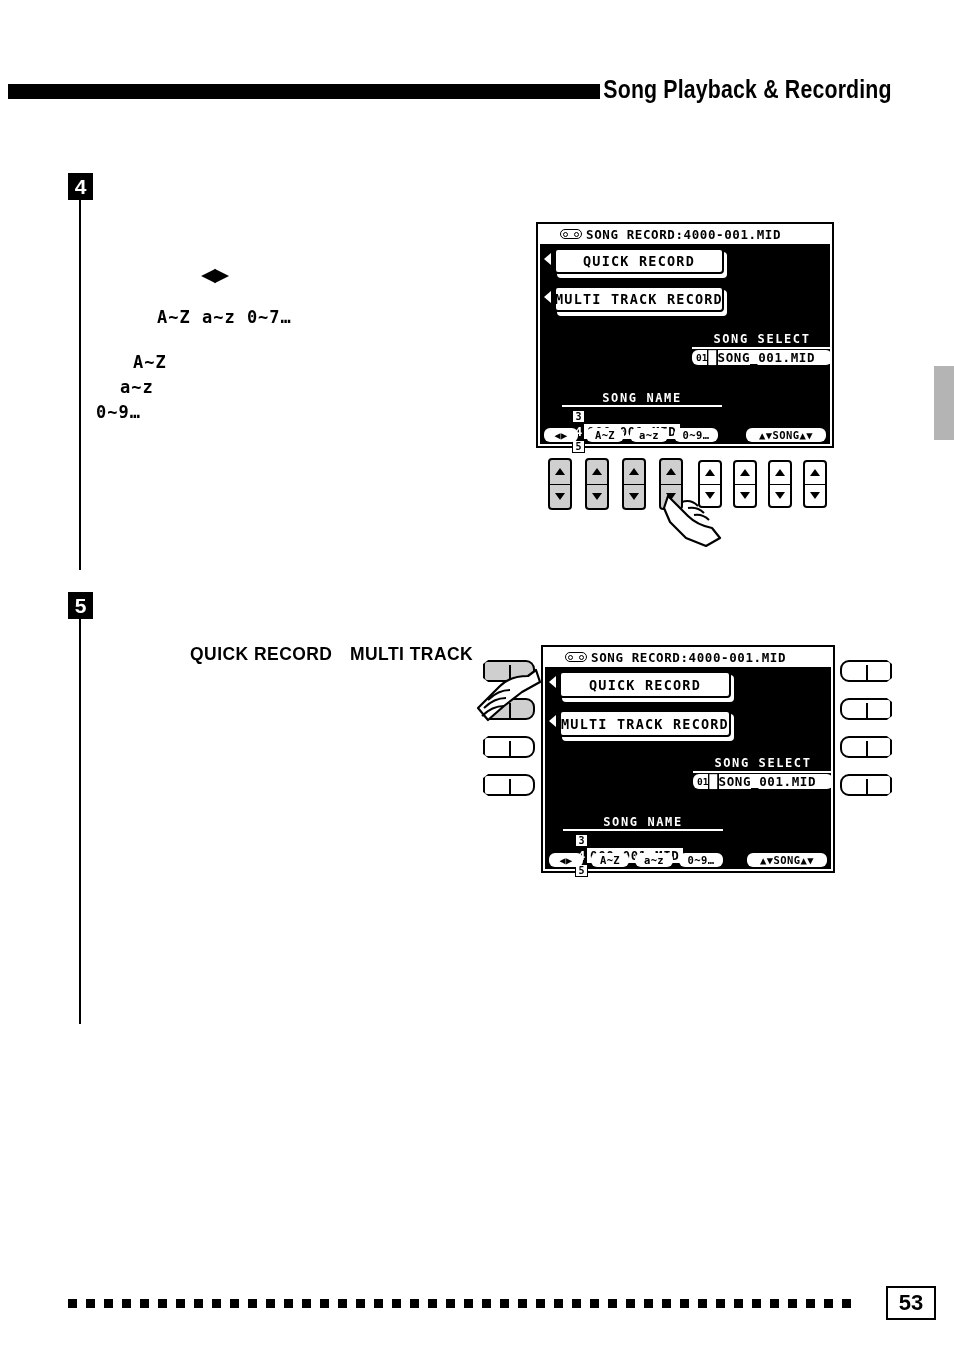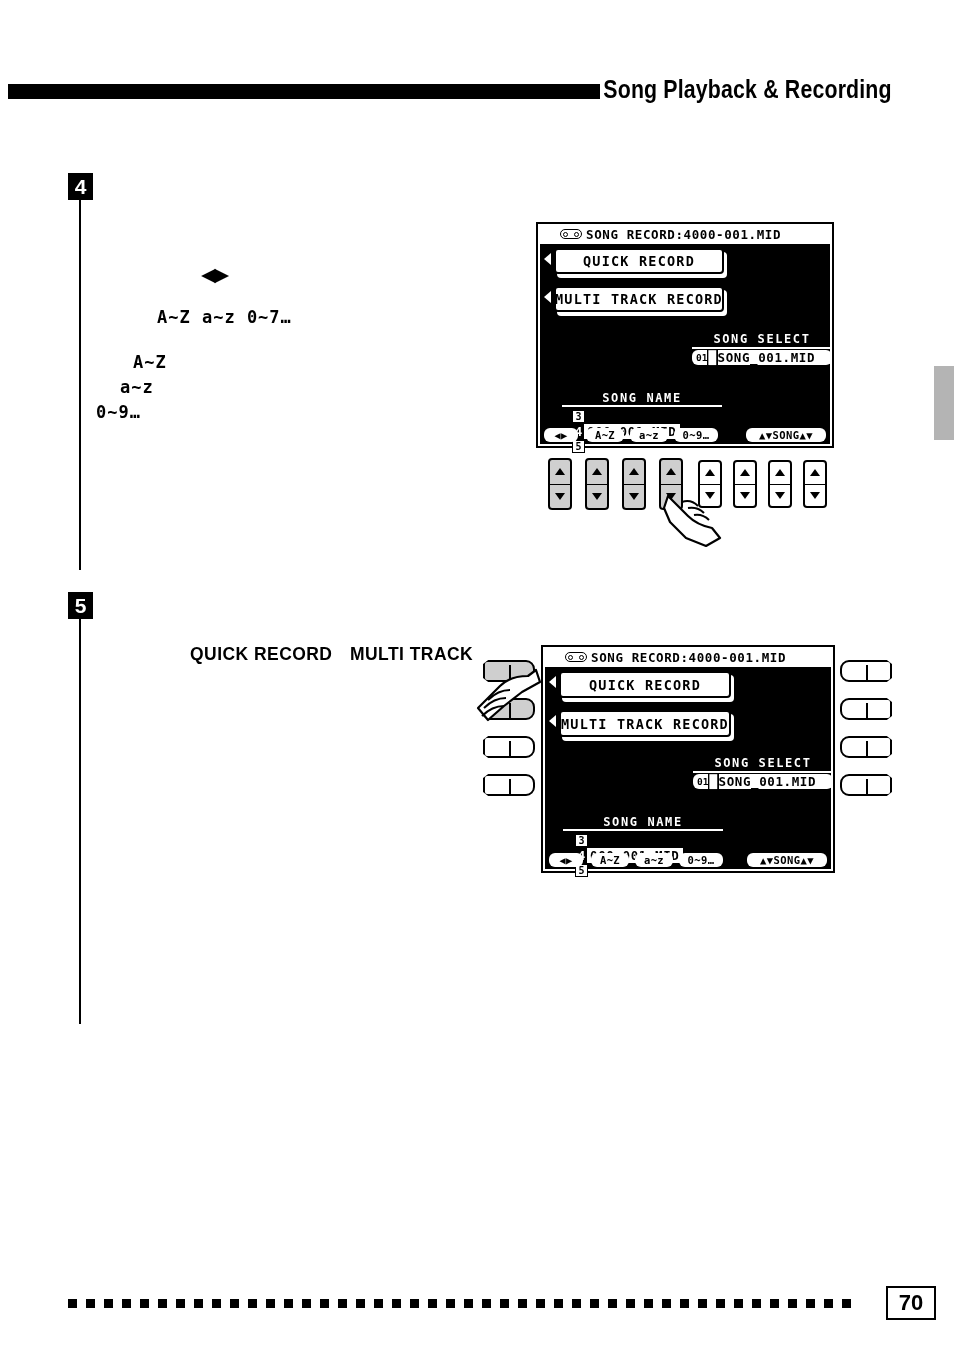--- a/index.html
+++ b/index.html
@@ -386,13 +386,13 @@
     </div>
   <div class="sidebtn right-pt" style="left:0;top:76px;position:absolute;">
       <span class="nub"></span>
     </div>
   <div class="sidebtn right-pt" style="left:0;top:114px;position:absolute;">
       <span class="nub"></span>
     </div>
 </div>
 
 <div id="footer-dots"></div>
-<div id="page-num">70</div>
+<div id="page-num">53</div>
 
 </body></html>

